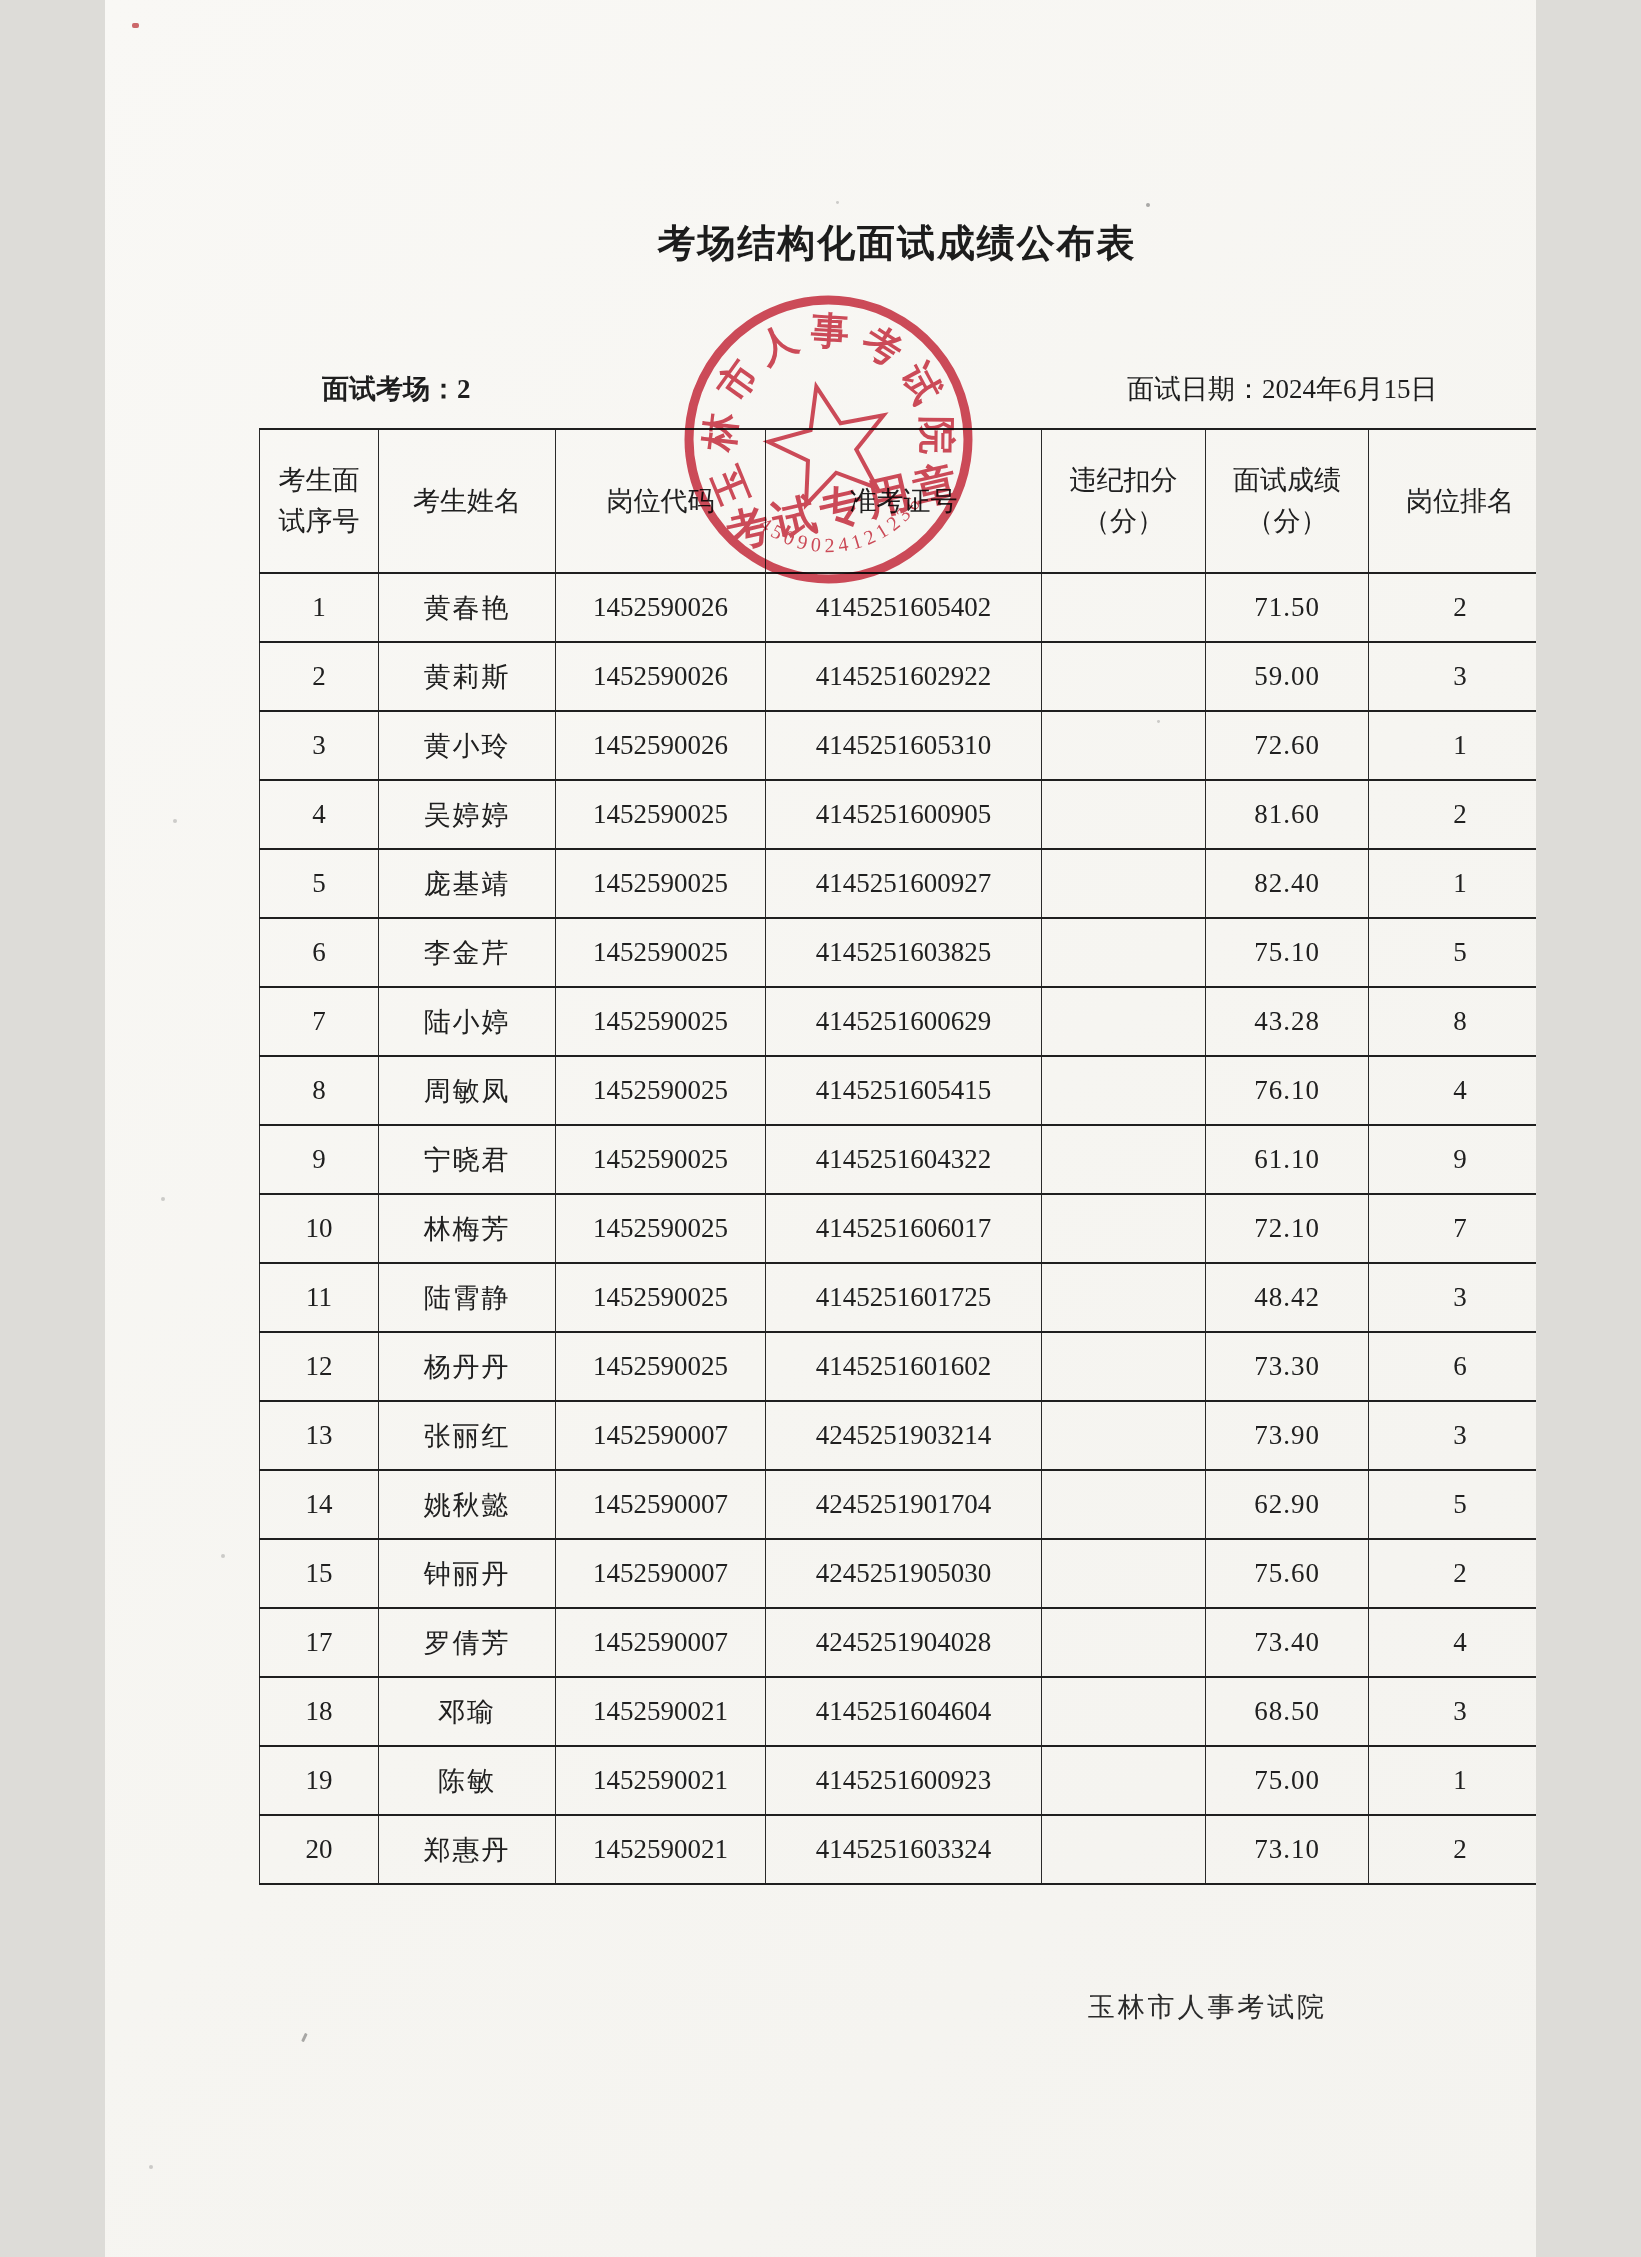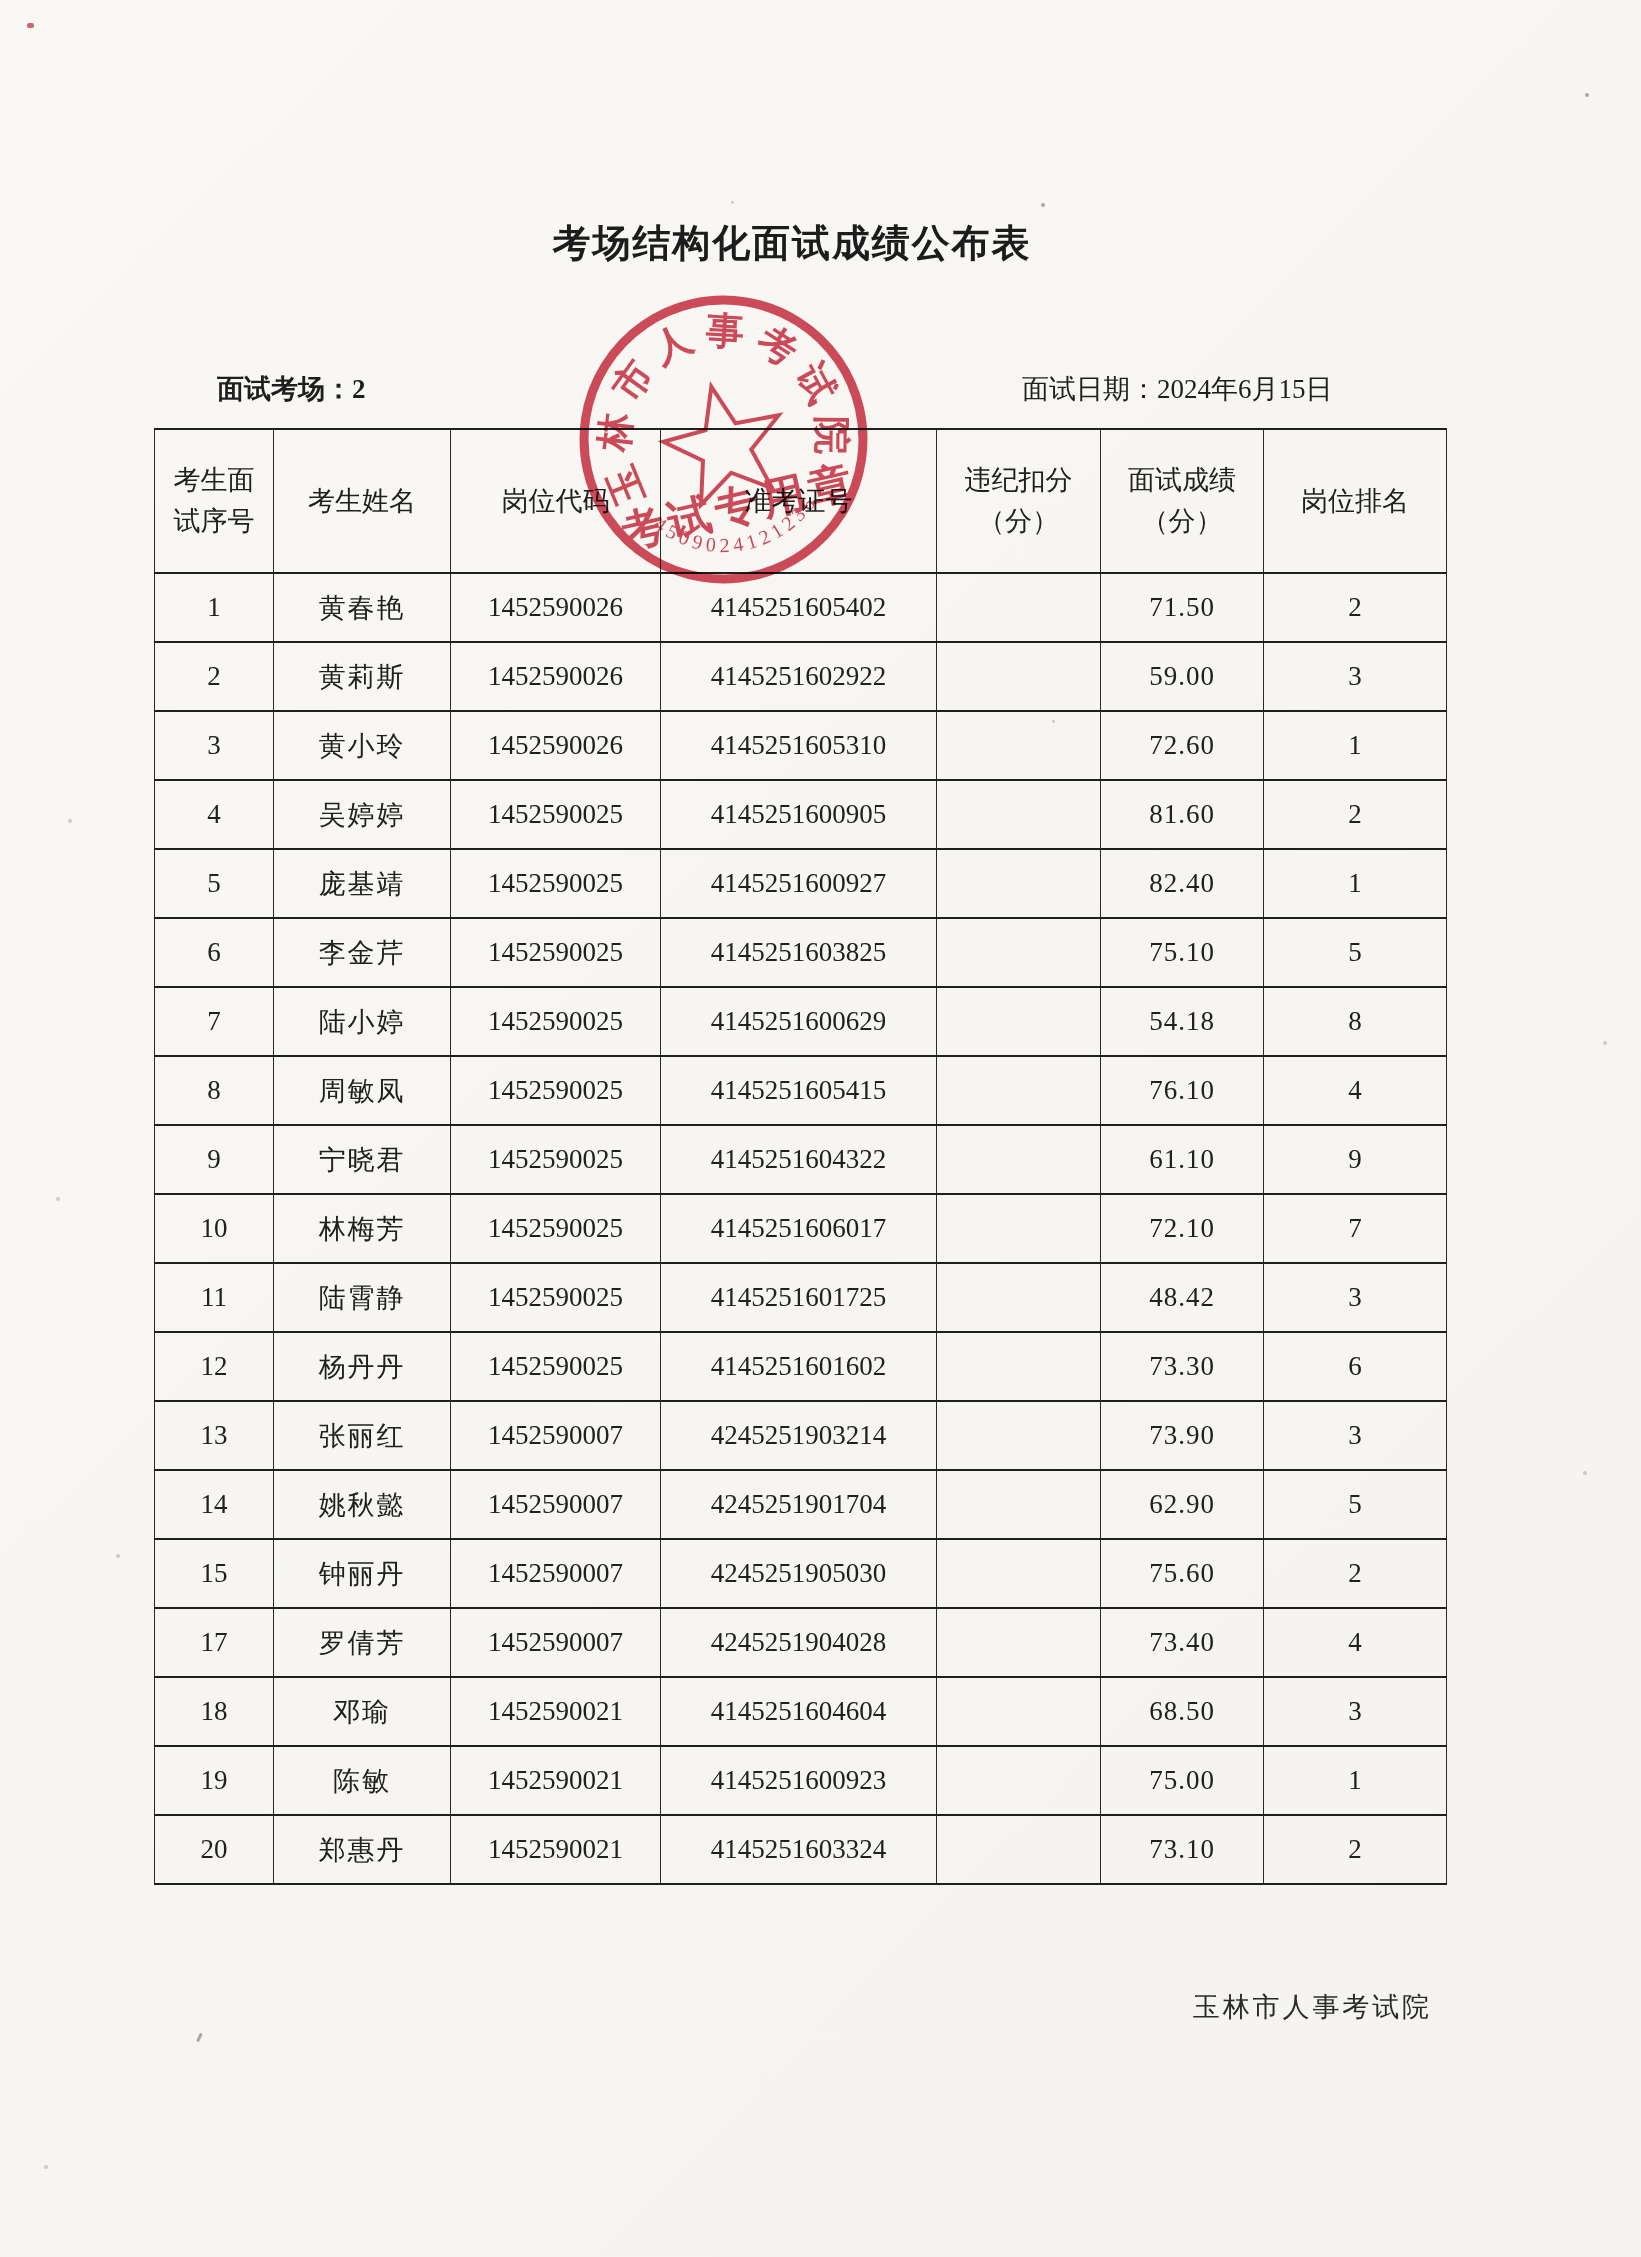--- a/index.html
+++ b/index.html
@@ -1,18 +1,18 @@
 <!DOCTYPE html>
 <html style="--stamp-color: #cf3f4f;"><head>
 <meta charset="utf-8">
 <style>
   html,body { margin:0; padding:0; }
   body { background:#dddcd8; font-family:"Liberation Serif","DejaVu Serif",serif; }
   .page {
-    position:relative; width:1641px; height:2257px; margin:0 auto;
+    position:relative; width:1431px; height:2257px; margin:0 auto;
     background:linear-gradient(135deg,#f9f8f5 0%, #f6f5f1 55%, #f4f3ef 100%);
     overflow:hidden;
   }
   .doc-title {
     position:absolute; top:218px; left:792px; transform:translateX(-50%);
     font-size:38px; font-weight:700; letter-spacing:1.9px; color:#1c1c1c; white-space:nowrap;
   }
   .meta-room { position:absolute; top:371px; left:217px; font-size:27px; font-weight:700; color:#1e1e1e; white-space:nowrap;}
   .meta-date { position:absolute; top:371px; left:1022px; font-size:27px; font-weight:400; color:#1e1e1e; white-space:nowrap;}
   table.score {
@@ -136,21 +136,21 @@
           <td class="c-deduction"></td>
           <td class="c-score">75.10</td>
           <td class="c-rank">5</td>
         </tr>
         <tr>
           <td class="c-seq">7</td>
           <td class="c-name">陆小婷</td>
           <td class="c-code">1452590025</td>
           <td class="c-ticket">4145251600629</td>
           <td class="c-deduction"></td>
-          <td class="c-score">54.18</td>
+          <td class="c-score">43.28</td>
           <td class="c-rank">8</td>
         </tr>
         <tr>
           <td class="c-seq">8</td>
           <td class="c-name">周敏凤</td>
           <td class="c-code">1452590025</td>
           <td class="c-ticket">4145251605415</td>
           <td class="c-deduction"></td>
           <td class="c-score">76.10</td>
           <td class="c-rank">4</td>

